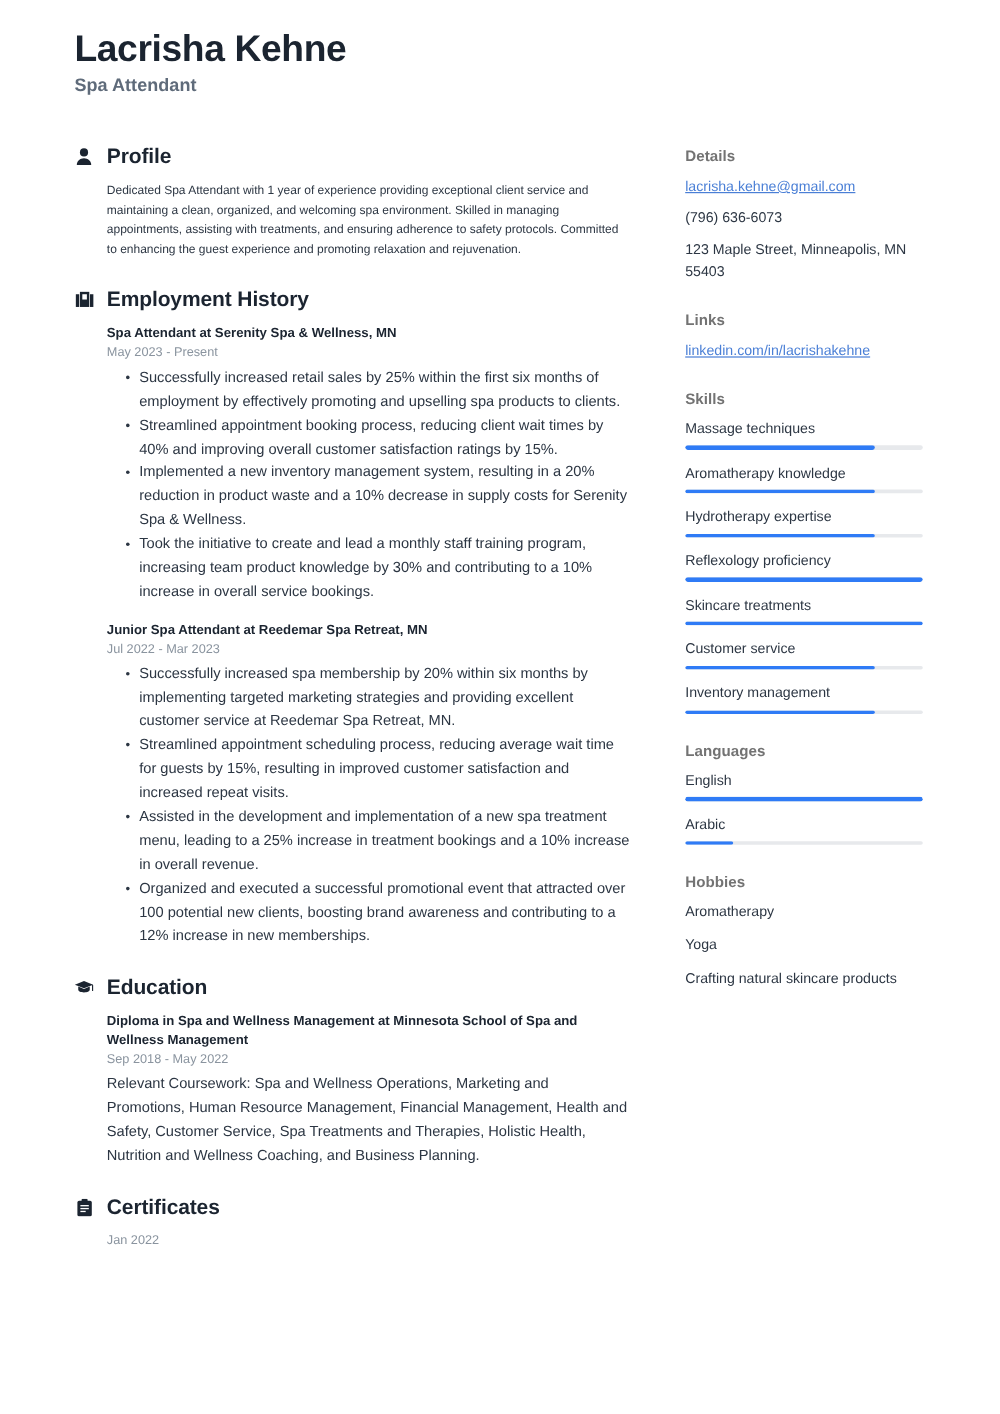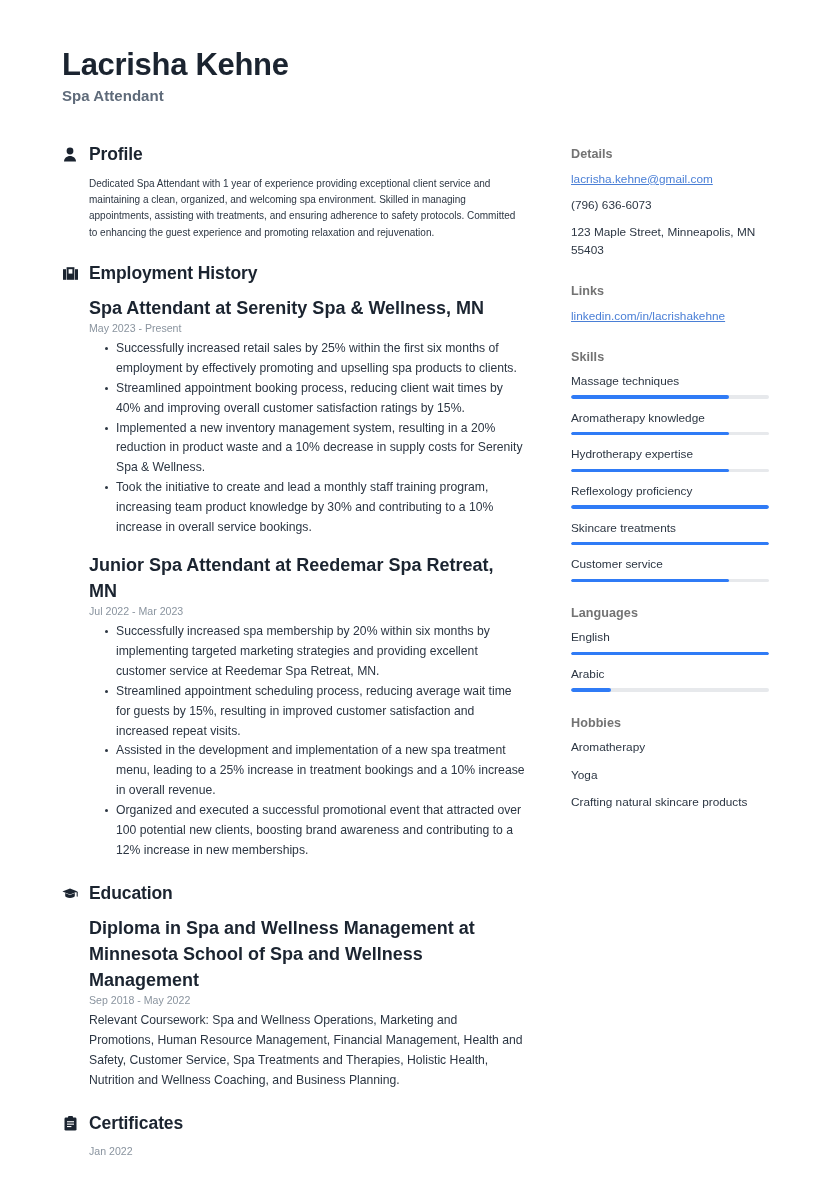--- a/index.html
+++ b/index.html
@@ -9,21 +9,21 @@
     height: 1178px;
     background: #ffffff;
     font-family: "Liberation Sans", sans-serif;
     color: #26303e;
     overflow: hidden;
   }
   .page {
     position: relative;
     width: 730px;
     height: 1178px;
-    padding: 48px 52px 0 62px;
+    padding: 24px 52px 0 62px;
   }
 
   
   .header { margin-bottom: 40px; }
   .full-name {
     font-size: 31px;
     font-weight: 700;
     letter-spacing: -0.3px;
     color: #1b2430;
     line-height: 1.12;
@@ -74,21 +74,21 @@
   .para {
     font-size: 10px;
     line-height: 1.63;
     color: #2c3643;
   }
 
   
   .entry { margin-bottom: 14px; }
   .entry:last-child { margin-bottom: 0; }
   .entry-title {
-    font-size: 18px;
+    font-size: 11px;
     font-weight: 700;
     color: #1b2430;
     line-height: 1.45;
     margin-bottom: 1px;
   }
   .entry-date {
     font-size: 10.6px;
     color: #8a949f;
     margin-bottom: 5px;
   }
@@ -332,20 +332,26 @@
           <div class="bar-track" style="background: rgb(231, 233, 236);">
             <div class="bar-fill" style="width: 100%; background: rgb(47, 123, 246);"></div>
           </div>
         </div>
         <div class="rated">
           <div class="rated-label">Customer service</div>
           <div class="bar-track" style="background: rgb(231, 233, 236);">
             <div class="bar-fill" style="width: 80%; background: rgb(47, 123, 246);"></div>
           </div>
         </div>
+        <div class="rated">
+          <div class="rated-label">Inventory management</div>
+          <div class="bar-track" style="background: rgb(231, 233, 236);">
+            <div class="bar-fill" style="width: 80%; background: rgb(47, 123, 246);"></div>
+          </div>
+        </div>
       </div>
 
       <div class="side-block">
         <div class="side-title">Languages</div>
         <div class="rated">
           <div class="rated-label">English</div>
           <div class="bar-track" style="background: rgb(231, 233, 236);">
             <div class="bar-fill" style="width: 100%; background: rgb(47, 123, 246);"></div>
           </div>
         </div>

